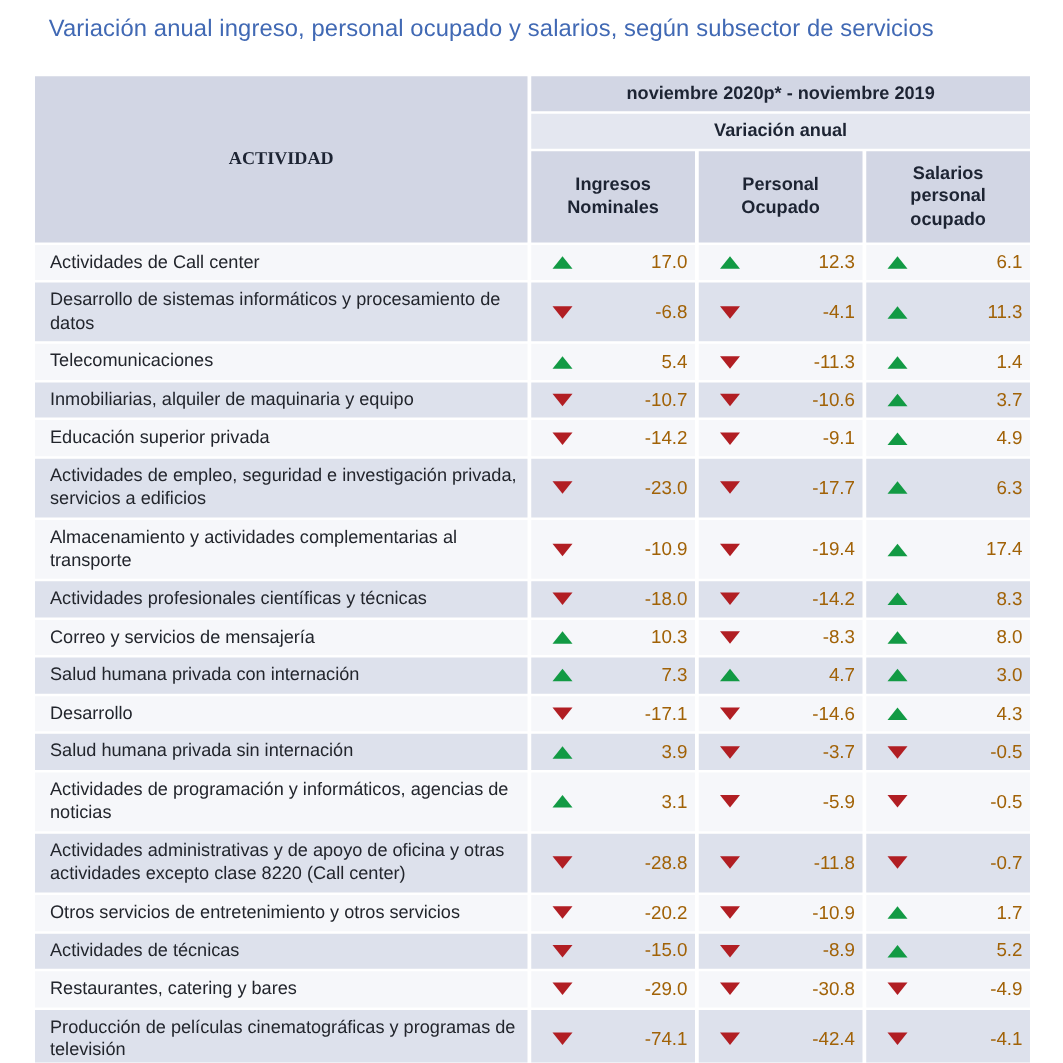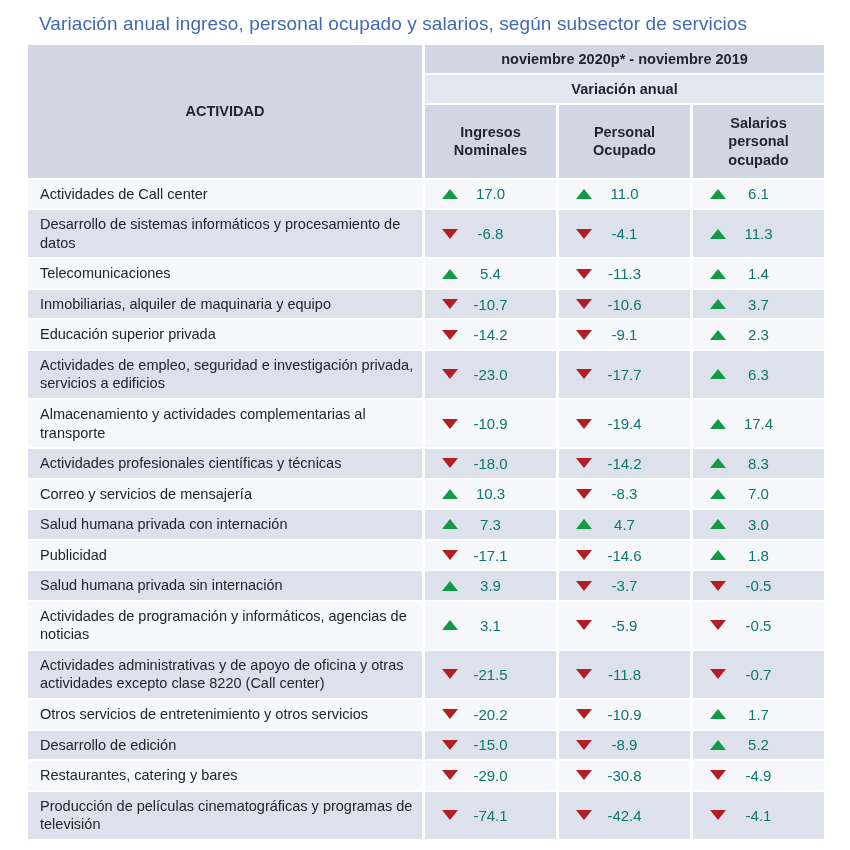--- a/index.html
+++ b/index.html
@@ -4,47 +4,47 @@
 <style>
   html,body{margin:0;padding:0;}
   body{
     width:850px;height:850px;background:#ffffff;
     font-family:"Liberation Sans", sans-serif;
     color:#22252c;overflow:hidden;
   }
   .wrap{width:800px;margin:0 auto;}
   .title{
     font-size:19px;font-weight:400;color:#4169b4;
-    margin:13px 0 8px 14px;letter-spacing:.1px;
+    margin:13px 0 24px 14px;letter-spacing:.1px;
   }
   table.vartable{
     width:800px;table-layout:fixed;
     border-collapse:separate;border-spacing:3px 2px;
   }
   col.c-act{width:394px;}
   col.c-val{width:131px;}
   
   td.hd{
     background:#d2d6e4;color:#1d2433;font-weight:bold;
     text-align:center;vertical-align:middle;
     font-size:14.5px;line-height:1.25;
   }
-  td.hd-activity{padding:4px 26px;}
+  td.hd-activity{padding:4px 26px;font-family:Liberation Serif, serif;}
   td.hd-period{padding:5px 4px;}
   td.hd-variation{background:#e4e7f0;padding:5px 4px;}
   td.hd-col{padding:9px 6px;}
   
   tbody td{vertical-align:middle;}
   tbody td.act{
     padding:5px 6px 5px 12px;font-size:14.5px;line-height:1.28;
     color:#22252c;text-align:left;
   }
   tbody td.val{
-    position:relative;text-align:center;
-    font-size:15px;color:#0f766e;padding:5px 6px;
+    position:relative;text-align:right;
+    font-size:15px;color:#a16207;padding:5px 6px;
   }
   tbody tr:nth-child(odd) td{background:#f6f7fa;}
   tbody tr:nth-child(even) td{background:#dde1ec;}
   .tri{
     position:absolute;left:17px;top:50%;transform:translateY(-50%);
     width:0;height:0;display:inline-block;
   }
   .tri[data-dir="up"]{
     border-left:8px solid transparent;border-right:8px solid transparent;
     border-bottom:10px solid #129a44;
@@ -83,21 +83,21 @@
     </thead>
     <tbody>
   <tr>
     <td class="act">Actividades de Call center</td>
     <td class="val">
       <span class="tri" data-dir="up"></span>
       <span class="num">17.0</span>
     </td>
     <td class="val">
       <span class="tri" data-dir="up"></span>
-      <span class="num">11.0</span>
+      <span class="num">12.3</span>
     </td>
     <td class="val">
       <span class="tri" data-dir="up"></span>
       <span class="num">6.1</span>
     </td>
   </tr>
 
   <tr>
     <td class="act">Desarrollo de sistemas informáticos y procesamiento de datos</td>
     <td class="val">
@@ -151,21 +151,21 @@
     <td class="val">
       <span class="tri" data-dir="down"></span>
       <span class="num">-14.2</span>
     </td>
     <td class="val">
       <span class="tri" data-dir="down"></span>
       <span class="num">-9.1</span>
     </td>
     <td class="val">
       <span class="tri" data-dir="up"></span>
-      <span class="num">2.3</span>
+      <span class="num">4.9</span>
     </td>
   </tr>
 
   <tr>
     <td class="act">Actividades de empleo, seguridad e investigación privada, servicios a edificios</td>
     <td class="val">
       <span class="tri" data-dir="down"></span>
       <span class="num">-23.0</span>
     </td>
     <td class="val">
@@ -215,53 +215,53 @@
     <td class="val">
       <span class="tri" data-dir="up"></span>
       <span class="num">10.3</span>
     </td>
     <td class="val">
       <span class="tri" data-dir="down"></span>
       <span class="num">-8.3</span>
     </td>
     <td class="val">
       <span class="tri" data-dir="up"></span>
-      <span class="num">7.0</span>
+      <span class="num">8.0</span>
     </td>
   </tr>
 
   <tr>
     <td class="act">Salud humana privada con internación</td>
     <td class="val">
       <span class="tri" data-dir="up"></span>
       <span class="num">7.3</span>
     </td>
     <td class="val">
       <span class="tri" data-dir="up"></span>
       <span class="num">4.7</span>
     </td>
     <td class="val">
       <span class="tri" data-dir="up"></span>
       <span class="num">3.0</span>
     </td>
   </tr>
 
   <tr>
-    <td class="act">Publicidad</td>
+    <td class="act">Desarrollo</td>
     <td class="val">
       <span class="tri" data-dir="down"></span>
       <span class="num">-17.1</span>
     </td>
     <td class="val">
       <span class="tri" data-dir="down"></span>
       <span class="num">-14.6</span>
     </td>
     <td class="val">
       <span class="tri" data-dir="up"></span>
-      <span class="num">1.8</span>
+      <span class="num">4.3</span>
     </td>
   </tr>
 
   <tr>
     <td class="act">Salud humana privada sin internación</td>
     <td class="val">
       <span class="tri" data-dir="up"></span>
       <span class="num">3.9</span>
     </td>
     <td class="val">
@@ -287,21 +287,21 @@
     <td class="val">
       <span class="tri" data-dir="down"></span>
       <span class="num">-0.5</span>
     </td>
   </tr>
 
   <tr>
     <td class="act">Actividades administrativas y de apoyo de oficina y otras actividades excepto clase 8220 (Call center)</td>
     <td class="val">
       <span class="tri" data-dir="down"></span>
-      <span class="num">-21.5</span>
+      <span class="num">-28.8</span>
     </td>
     <td class="val">
       <span class="tri" data-dir="down"></span>
       <span class="num">-11.8</span>
     </td>
     <td class="val">
       <span class="tri" data-dir="down"></span>
       <span class="num">-0.7</span>
     </td>
   </tr>
@@ -316,21 +316,21 @@
       <span class="tri" data-dir="down"></span>
       <span class="num">-10.9</span>
     </td>
     <td class="val">
       <span class="tri" data-dir="up"></span>
       <span class="num">1.7</span>
     </td>
   </tr>
 
   <tr>
-    <td class="act">Desarrollo de edición</td>
+    <td class="act">Actividades de técnicas</td>
     <td class="val">
       <span class="tri" data-dir="down"></span>
       <span class="num">-15.0</span>
     </td>
     <td class="val">
       <span class="tri" data-dir="down"></span>
       <span class="num">-8.9</span>
     </td>
     <td class="val">
       <span class="tri" data-dir="up"></span>

